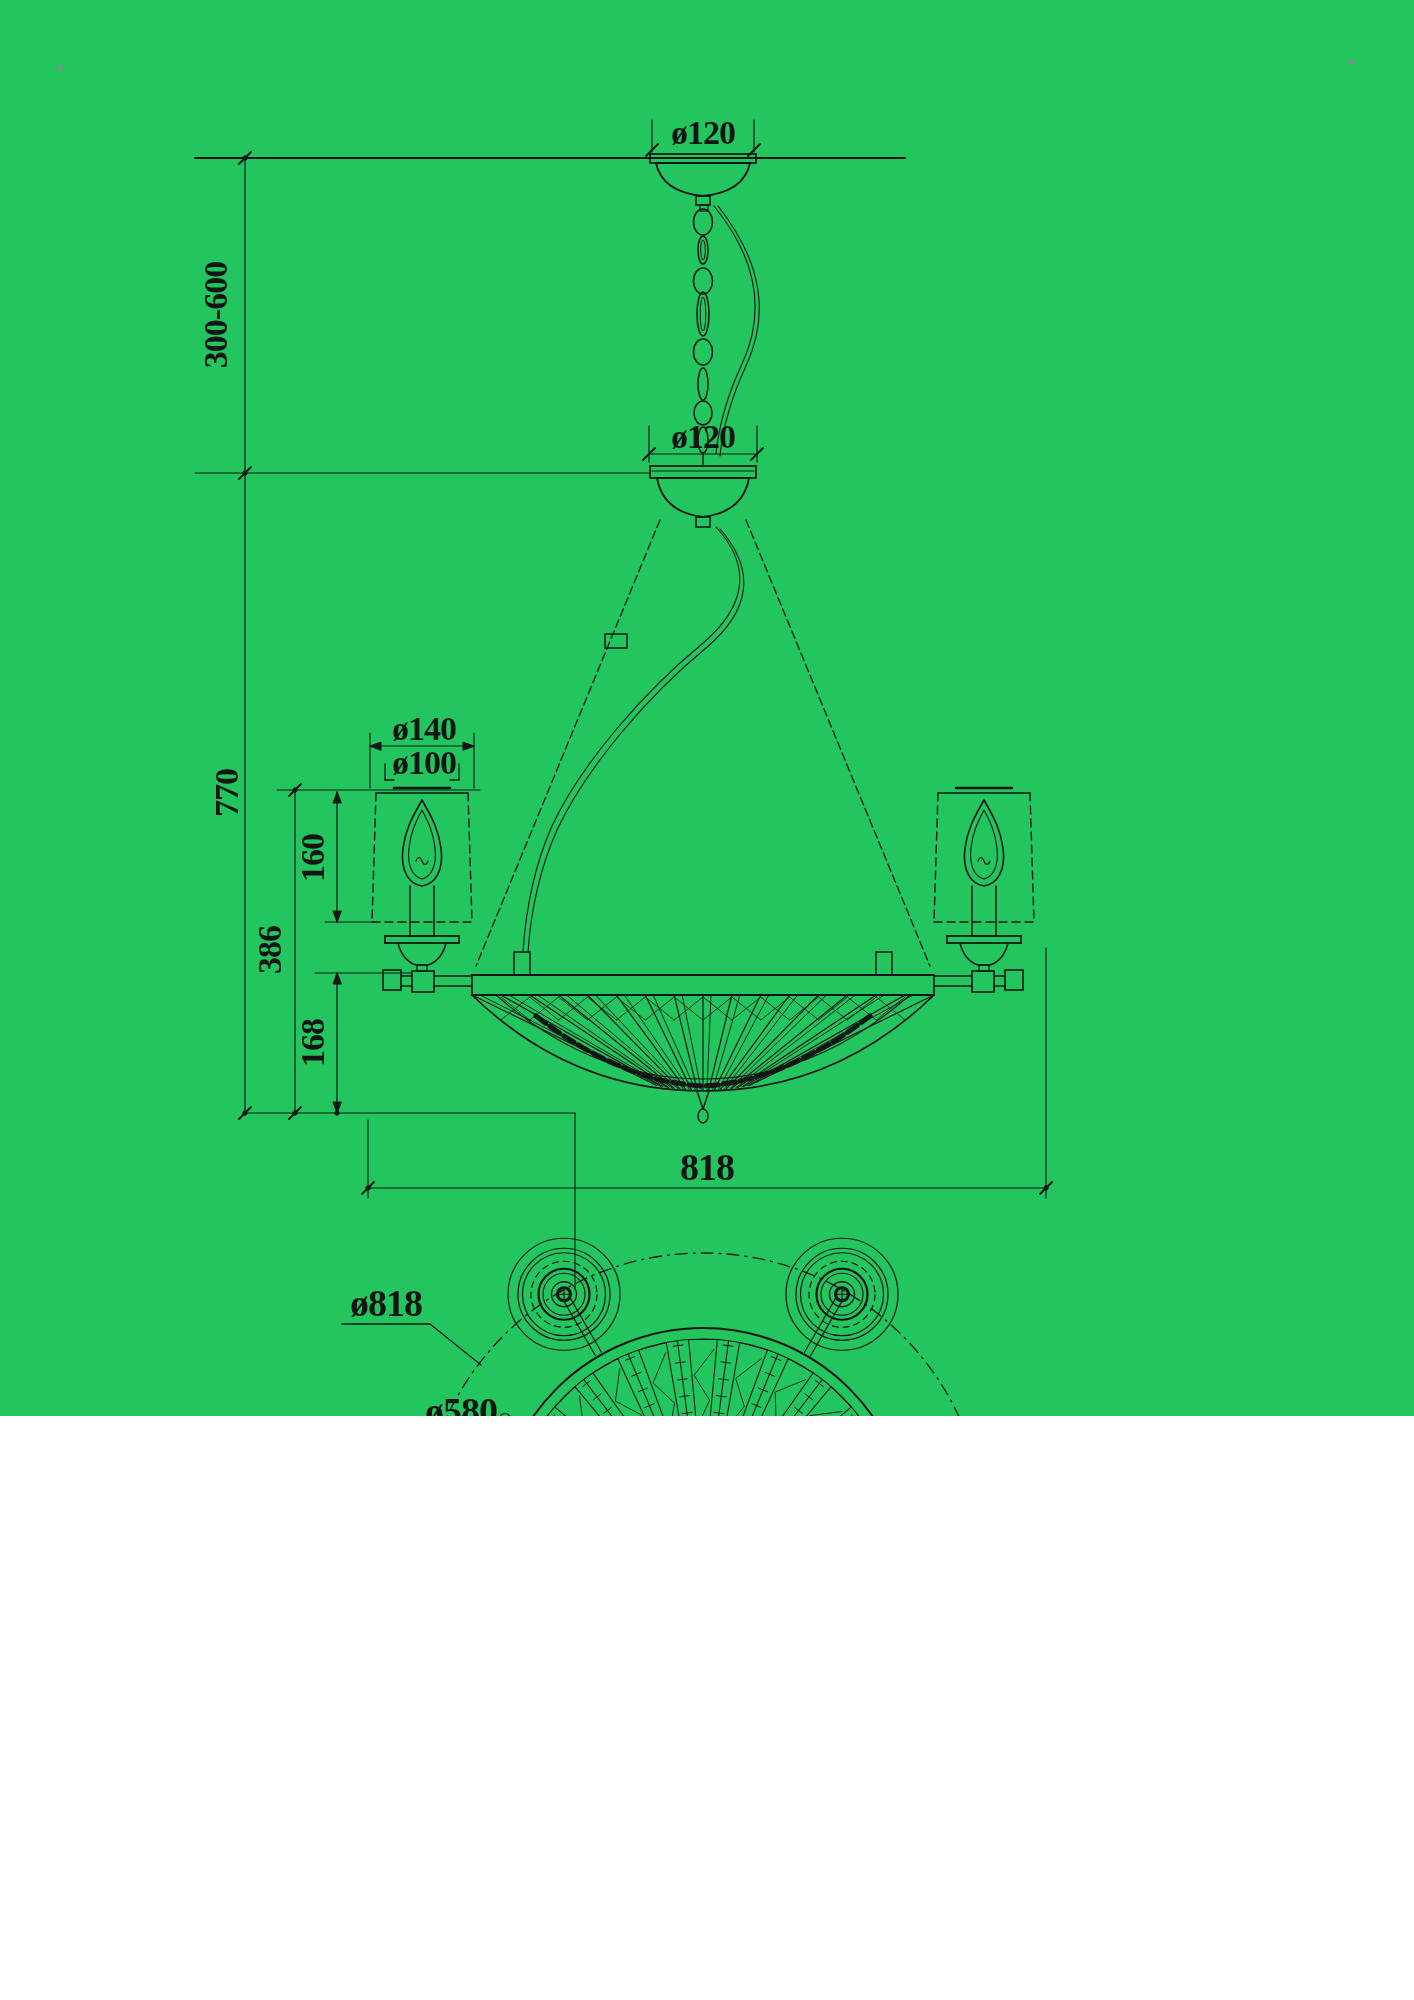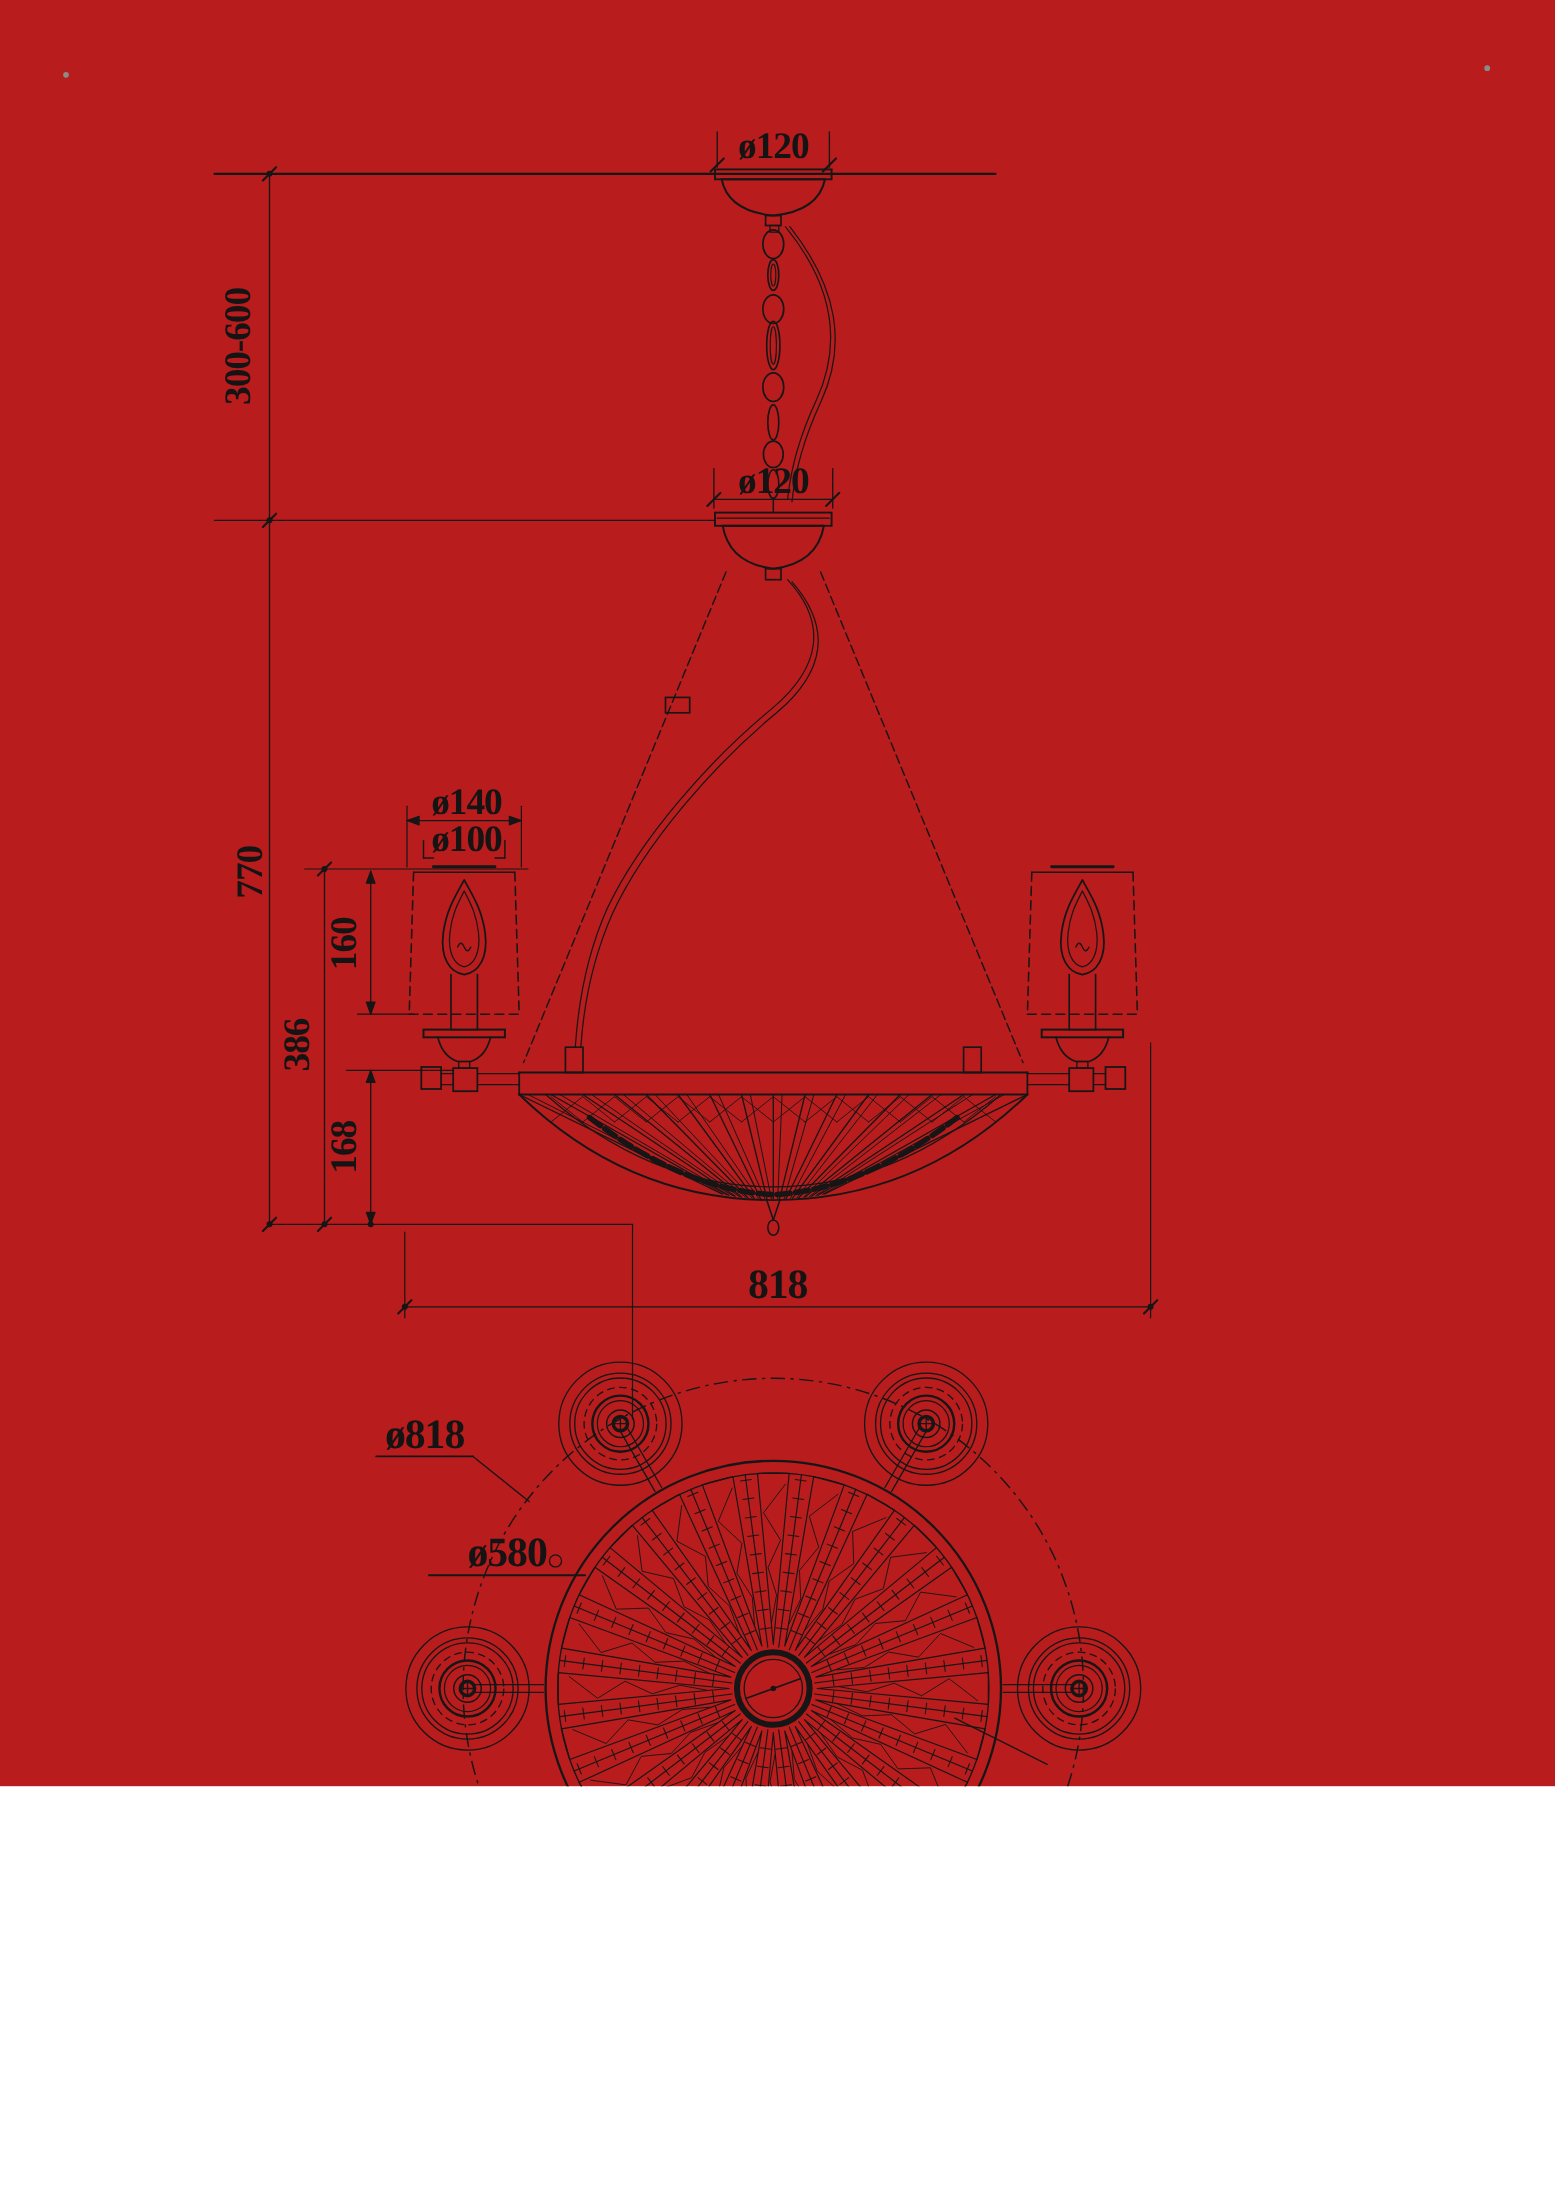--- a/index.html
+++ b/index.html
@@ -1,16 +1,16 @@
 <!DOCTYPE html>
 <html><head>
 <meta charset="utf-8">
 <style>
   html,body{margin:0;padding:0;background:#ffffff;}
-  .page{position:relative;width:1414px;height:1624px;background:#b91c1c;overflow:hidden;}
+  .page{position:relative;width:1414px;height:1416px;background:#22c55e;overflow:hidden;}
   svg{display:block;}
   text{font-family:"Liberation Serif","DejaVu Serif",serif;font-weight:bold;fill:#141414;
        text-anchor:middle;letter-spacing:-1px;}
   .t34{font-size:34px;} .t38{font-size:38px;}
 </style>
 </head>
 <body>
 
 <div class="page">
 <svg id="drawing" width="1414" height="2000" viewBox="0 0 1414 2000">

